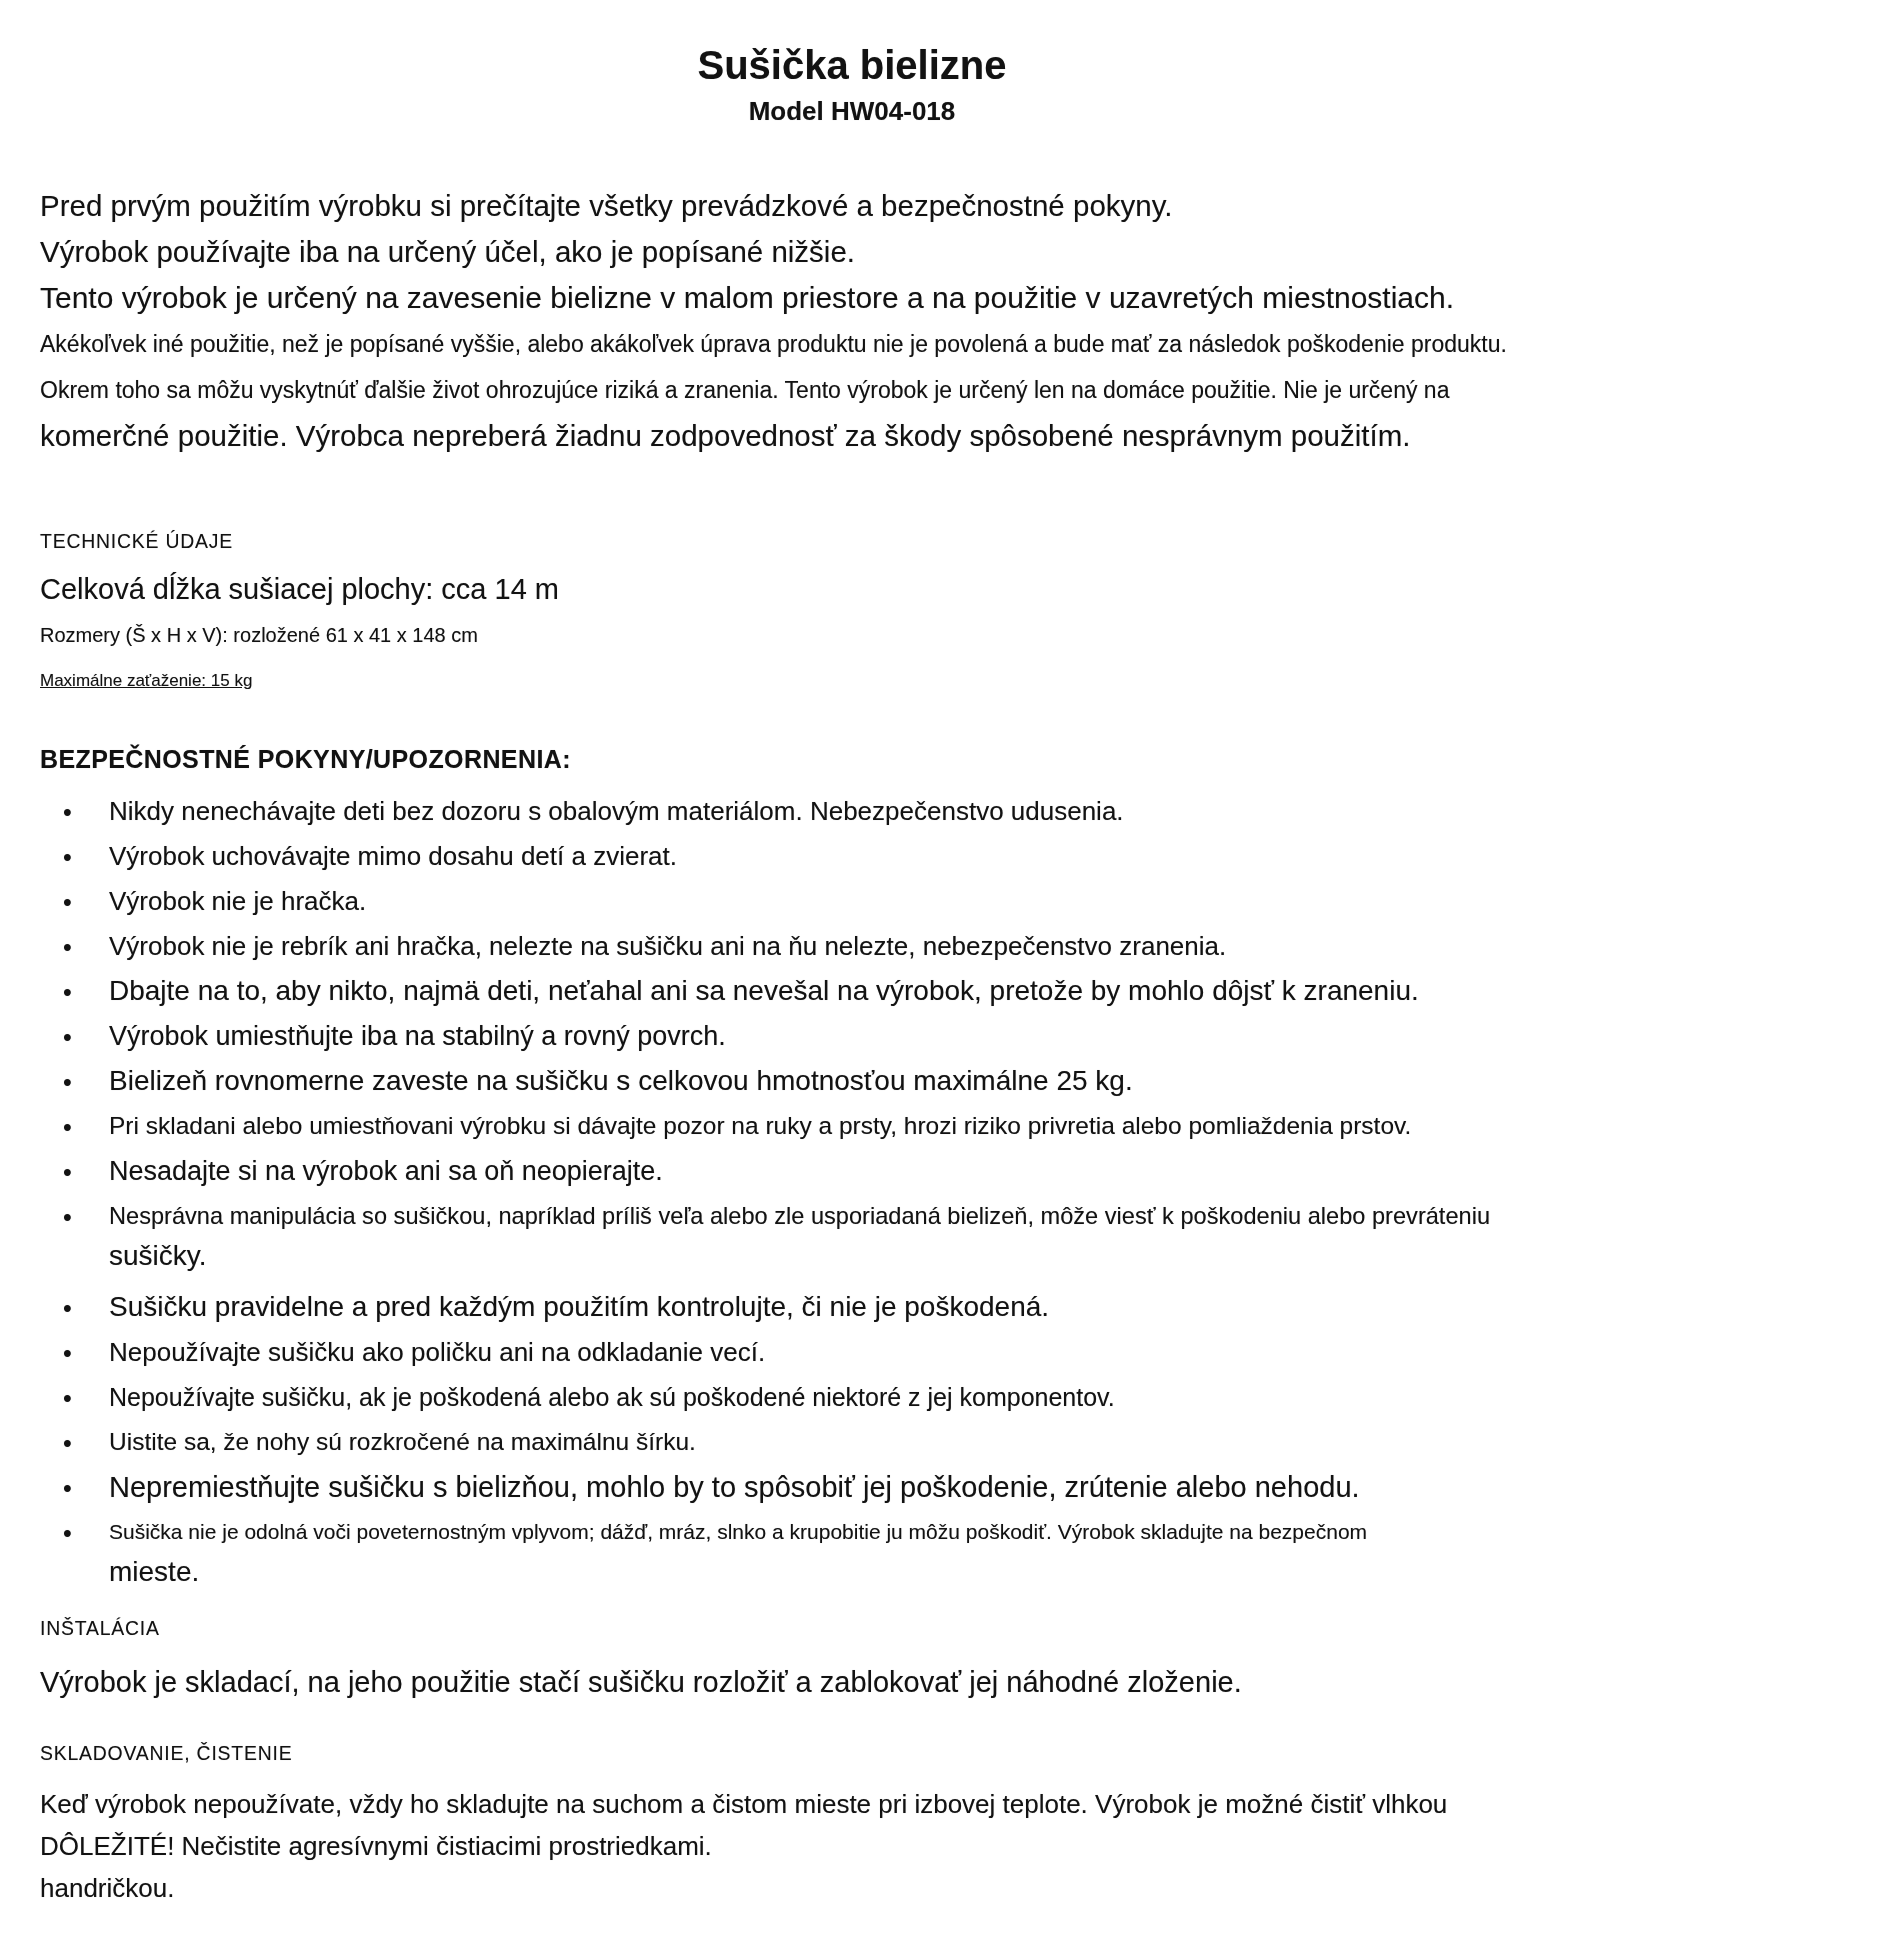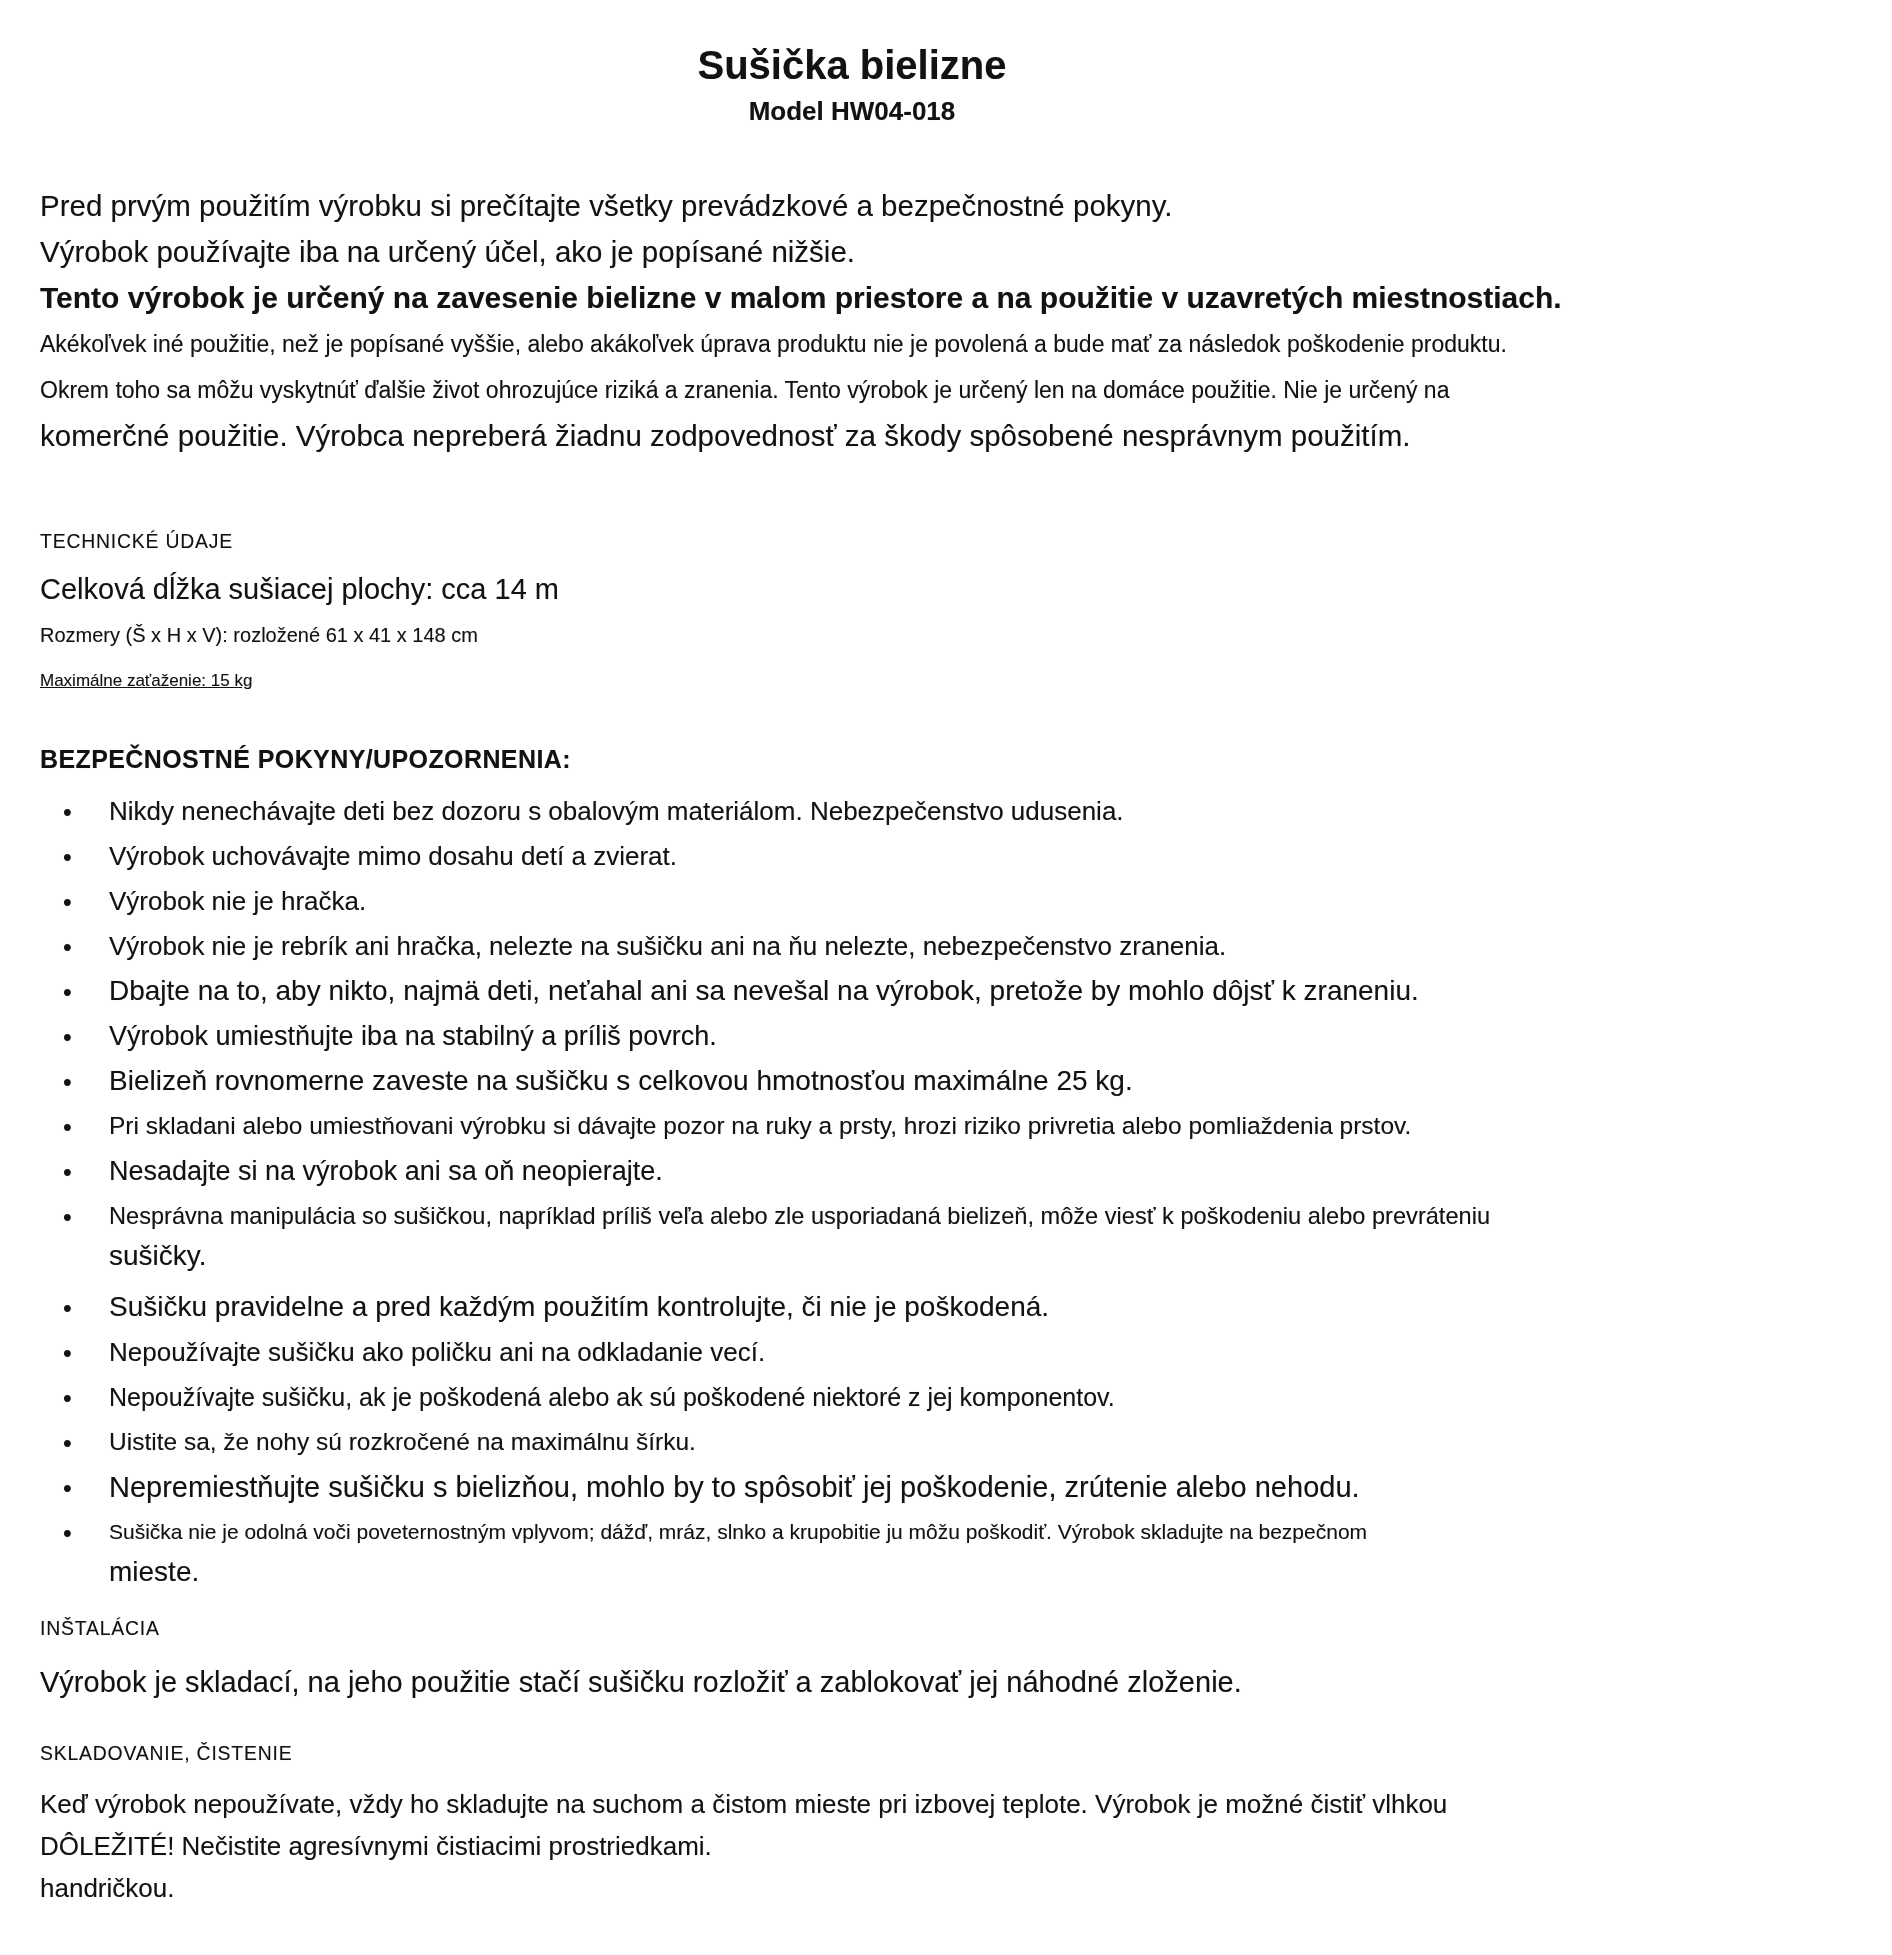--- a/index.html
+++ b/index.html
@@ -28,21 +28,21 @@
   }
   .model {
     margin-top: 8.4px;
     text-align: center;
     font-size: 26px;
     font-weight: 700;
   }
   .intro { margin-top: 56px; }
   .intro p { margin: 0; line-height: 46px; }
   .f-big1 { font-size: 29.5px; font-weight: 500; }
-  .f-big2 { font-size: 30px; font-weight: 700; }
+  .f-big2 { font-size: 30px; font-weight: 400; }
   .f-sm1  { font-size: 23px; font-weight: 500; }
   .f-sm2  { font-size: 23px; font-weight: 400; }
 
   .mini-head {
     font-size: 19.4px;
     font-weight: 500;
     letter-spacing: 0.8px;
     line-height: 23.6px;
   }
   .tech { margin-top: 71px; }
@@ -147,21 +147,21 @@
       <li class="fz31">
         <span class="blt">•</span>
         <span>Výrobok nie je rebrík ani hračka, nelezte na sušičku ani na ňu nelezte, nebezpečenstvo zranenia.</span>
       </li>
       <li class="fz33">
         <span class="blt">•</span>
         <span>Dbajte na to, aby nikto, najmä deti, neťahal ani sa nevešal na výrobok, pretože by mohlo dôjsť k zraneniu.</span>
       </li>
       <li class="fz32">
         <span class="blt">•</span>
-        <span>Výrobok umiestňujte iba na stabilný a príliš povrch.</span>
+        <span>Výrobok umiestňujte iba na stabilný a rovný povrch.</span>
       </li>
       <li class="fz33">
         <span class="blt">•</span>
         <span>Bielizeň rovnomerne zaveste na sušičku s celkovou hmotnosťou maximálne 25 kg.</span>
       </li>
       <li class="fz29">
         <span class="blt">•</span>
         <span>Pri skladani alebo umiestňovani výrobku si dávajte pozor na ruky a prsty, hrozi riziko privretia alebo pomliaždenia prstov.</span>
       </li>
       <li class="fz32">

